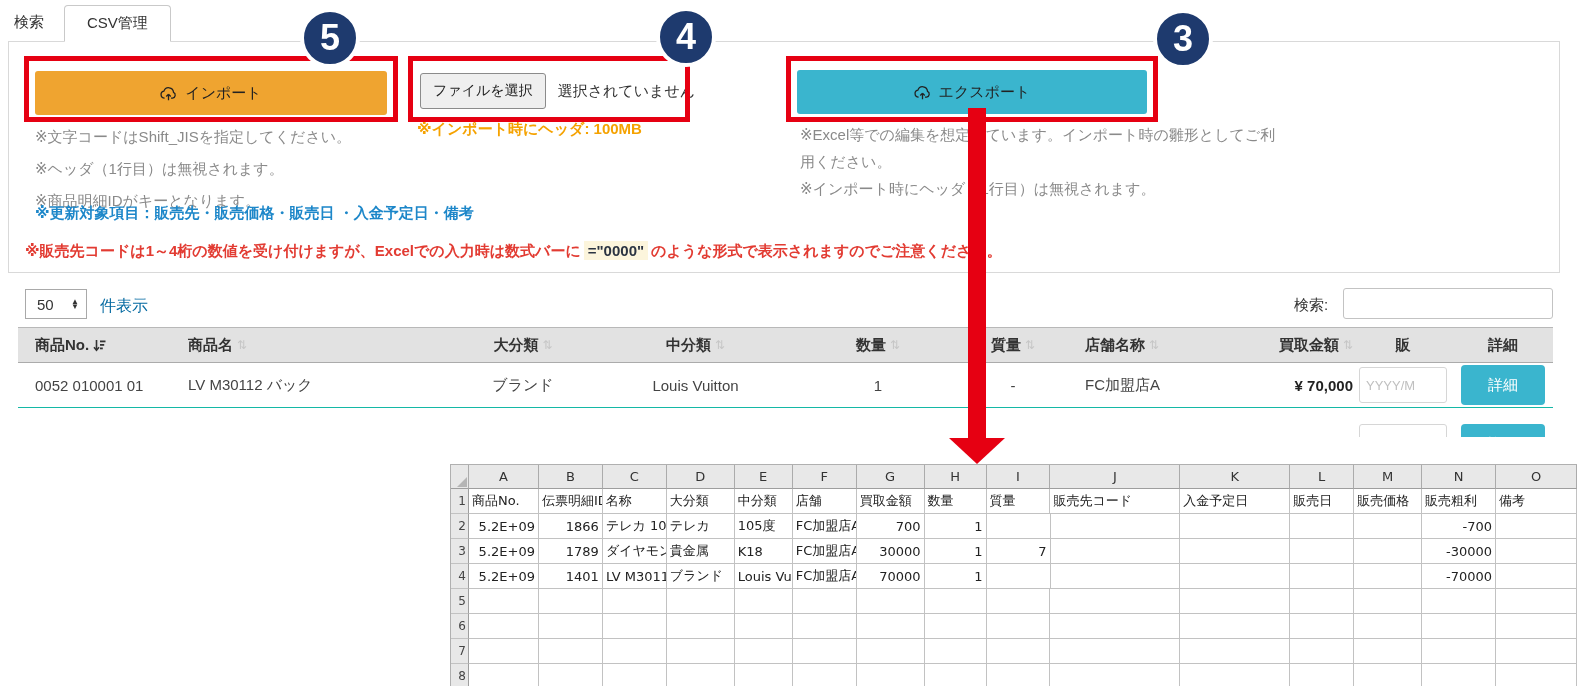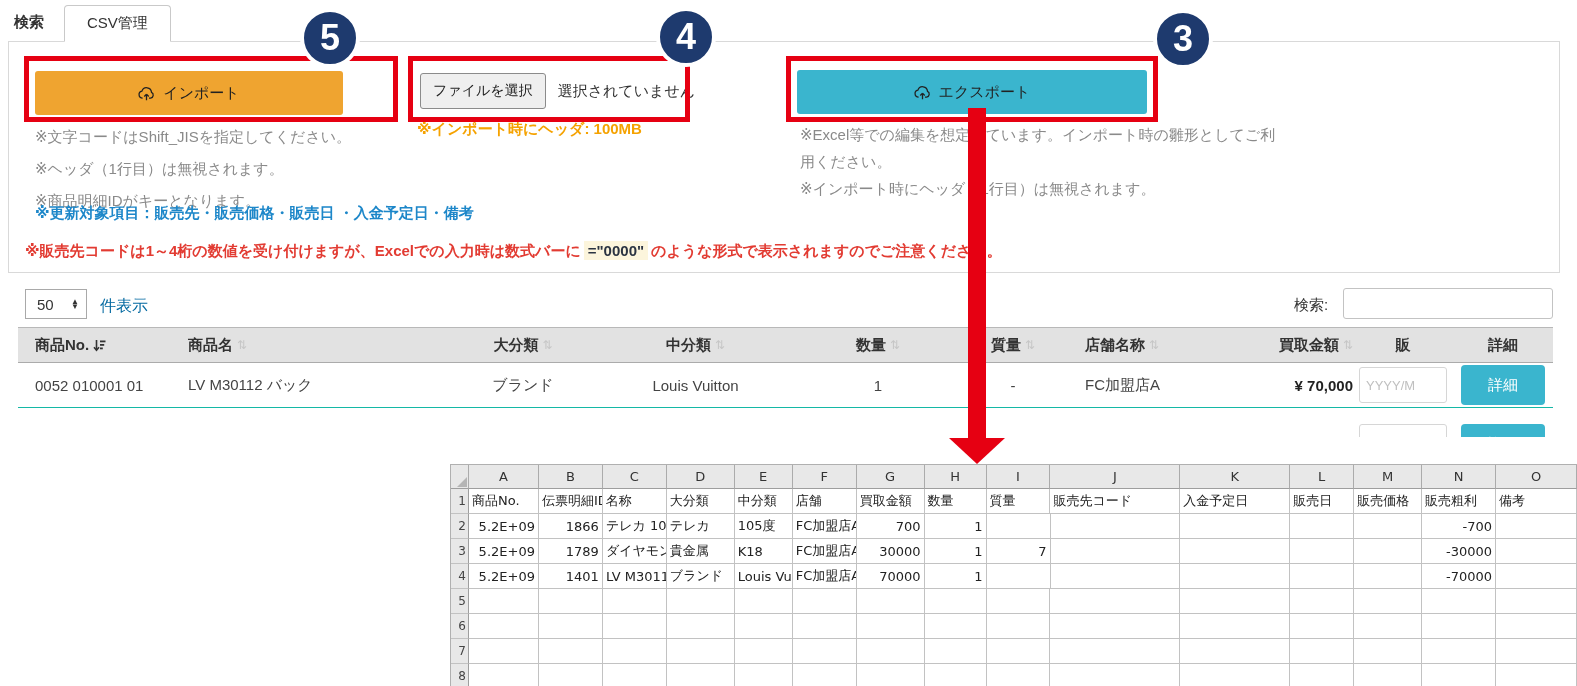--- a/index.html
+++ b/index.html
@@ -1,21 +1,21 @@
 <!DOCTYPE html>
 <html><head>
 <meta charset="utf-8">
 <style>
   * { margin:0; padding:0; box-sizing:border-box; }
   html,body { background:#fff; }
   body { font-family:"Liberation Sans","DejaVu Sans",sans-serif; }
   #app { position:relative; width:1577px; height:686px; background:#fff; overflow:hidden; }
 
   
-  .tab-plain { position:absolute; left:14px; top:13px; font-size:15px; color:#333; z-index:3; cursor:pointer;font-weight:bold; }
+  .tab-plain { position:absolute; left:14px; top:13px; font-size:15px; color:#333; z-index:3; cursor:pointer; }
   .tab-active { position:absolute; left:64px; top:5px; height:37px; padding:0 22px; background:#fff;
     border:1px solid #c9c9c9; border-bottom:1px solid #fff; border-radius:4px 4px 0 0;
     font-size:15px; color:#333; display:flex; align-items:center; z-index:3; }
 
   
   .panel { position:absolute; left:8px; top:41px; width:1552px; height:232px;
     border:1px solid #d9d9d9; background:#fff; z-index:1; }
 
   
   .redbox { position:absolute; border:5px solid #e60012; z-index:4; pointer-events:none; }
@@ -26,21 +26,21 @@
     border:4px solid #fff; color:#fff; font-size:36px; font-weight:bold;
     display:flex; align-items:center; justify-content:center; z-index:6; }
   #badge5 { left:300px; top:8px; }
   #badge4 { left:656px; top:7px; }
   #badge3 { left:1153px; top:9px; }
   .arrow-line { position:absolute; left:968px; top:108px; width:18px; height:330px; background:#e60012; z-index:5; }
   .arrow-head { position:absolute; left:949px; top:438px; width:0; height:0;
     border-left:28px solid transparent; border-right:28px solid transparent; border-top:26px solid #e60012; z-index:5; }
 
   
-  .btn-import { position:absolute; left:35px; top:71px; width:308px; height:44px; background:#efa430;
+  .btn-import { position:absolute; left:35px; top:71px; width:352px; height:44px; background:#efa430;
     border:none; border-radius:3px; font-size:15px; color:#222; display:flex; align-items:center;
     justify-content:center; gap:8px; cursor:pointer; z-index:2; }
   .btn-export { position:absolute; left:797px; top:70px; width:350px; height:44px; background:#3ab5ce;
     border:none; border-radius:3px; font-size:15px; color:#222; display:flex; align-items:center;
     justify-content:center; gap:8px; cursor:pointer; z-index:2; }
   .file-row { position:absolute; left:420px; top:73px; display:flex; align-items:center; gap:12px; z-index:2; }
   .btn-file { height:36px; padding:0 12px; background:#efefef; border:1px solid #8b8b8b; border-radius:3px;
     font-size:14px; color:#222; cursor:pointer; }
   .file-status { font-size:15px; color:#333; }
 

